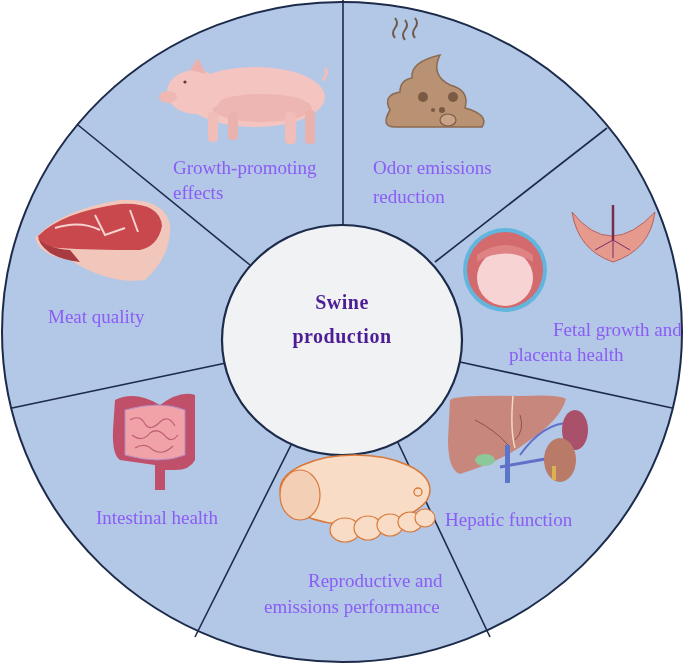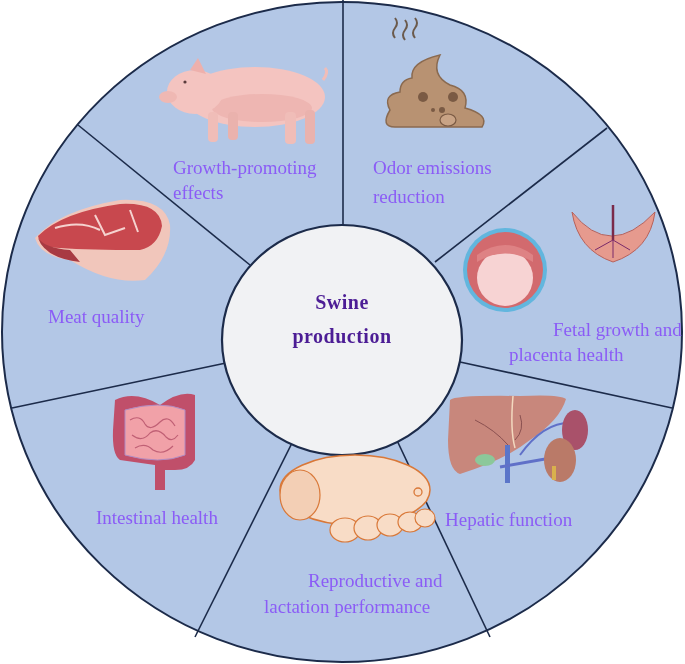--- a/index.html
+++ b/index.html
@@ -123,21 +123,21 @@
   <div class="label" style="left:509px; top:318px;margin-left:44px;">Fetal growth and</div>
   <div class="label" style="left:509px; top:343px;">placenta health</div>
 </div>
 
 <div>
   <div class="label" style="left:445px; top:508px;">Hepatic function</div>
 </div>
 
 <div>
   <div class="label" style="left:264px; top:569px;margin-left:44px;">Reproductive and</div>
-  <div class="label" style="left:264px; top:595px;">lactation performance</div>
+  <div class="label" style="left:264px; top:595px;">emissions performance</div>
 </div>
 
 <div>
   <div class="label" style="left:84px; top:506px;margin-left:12px;">Intestinal health</div>
 </div>
 
 <div>
   <div class="label" style="left:48px; top:305px;">Meat quality</div>
 </div>
 

